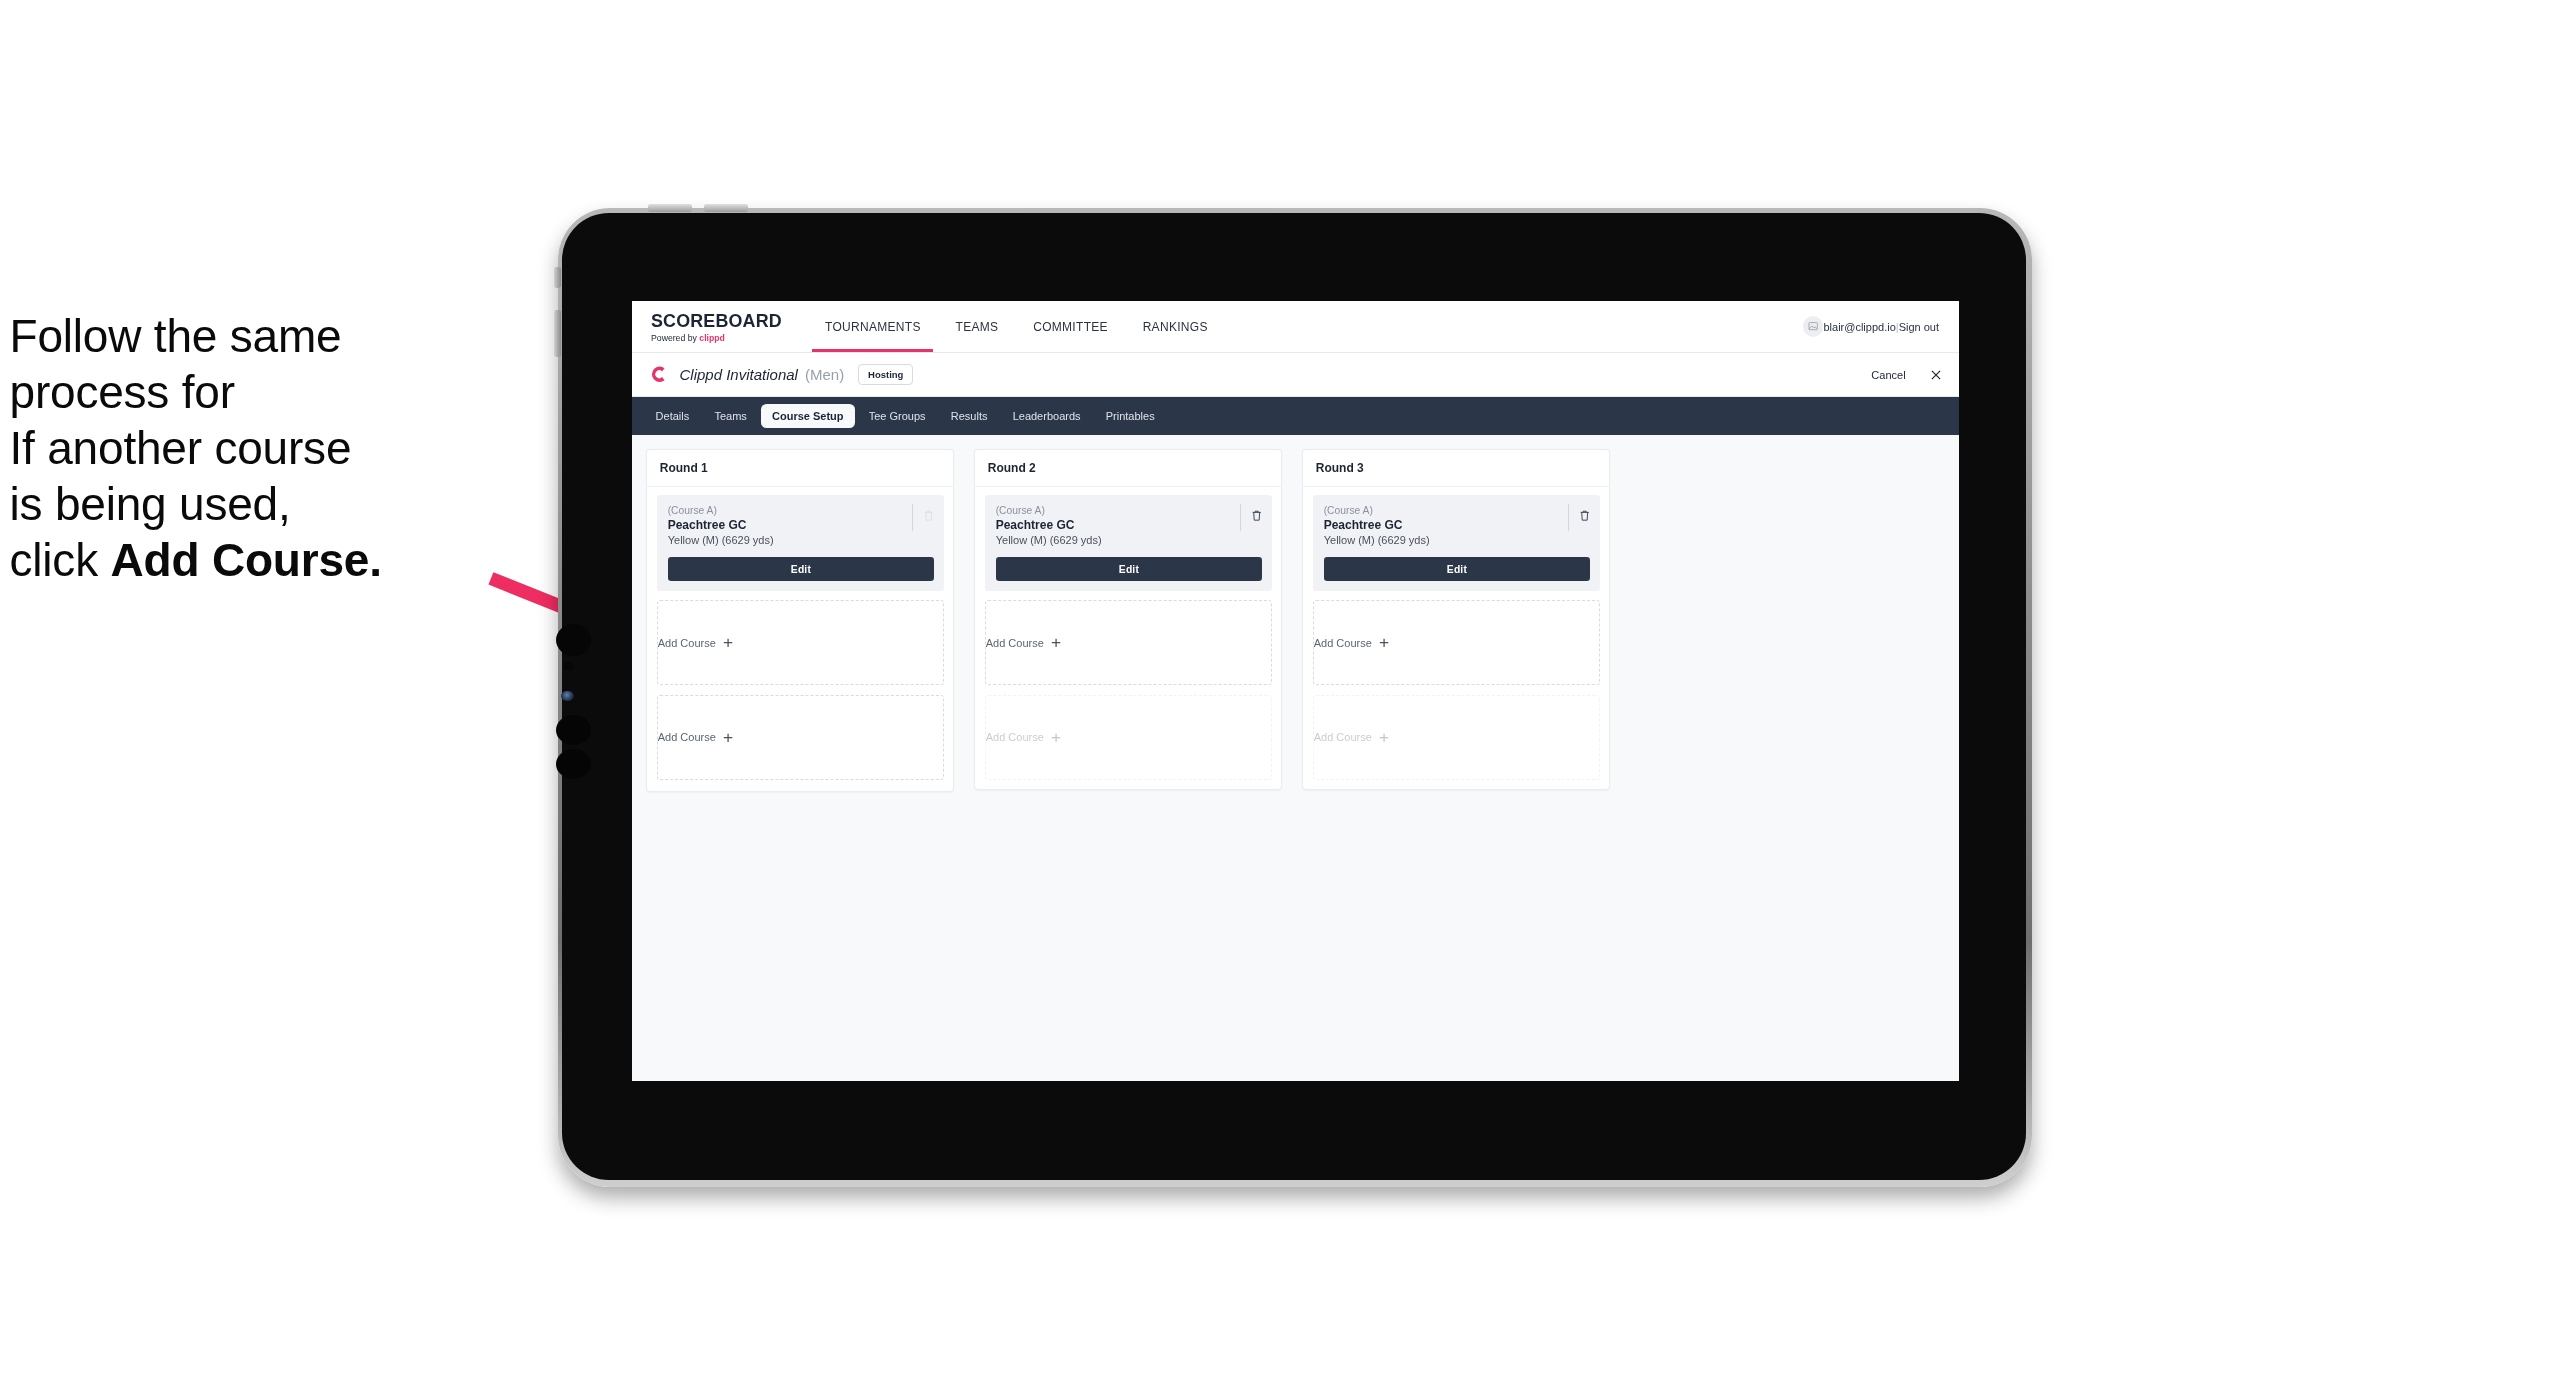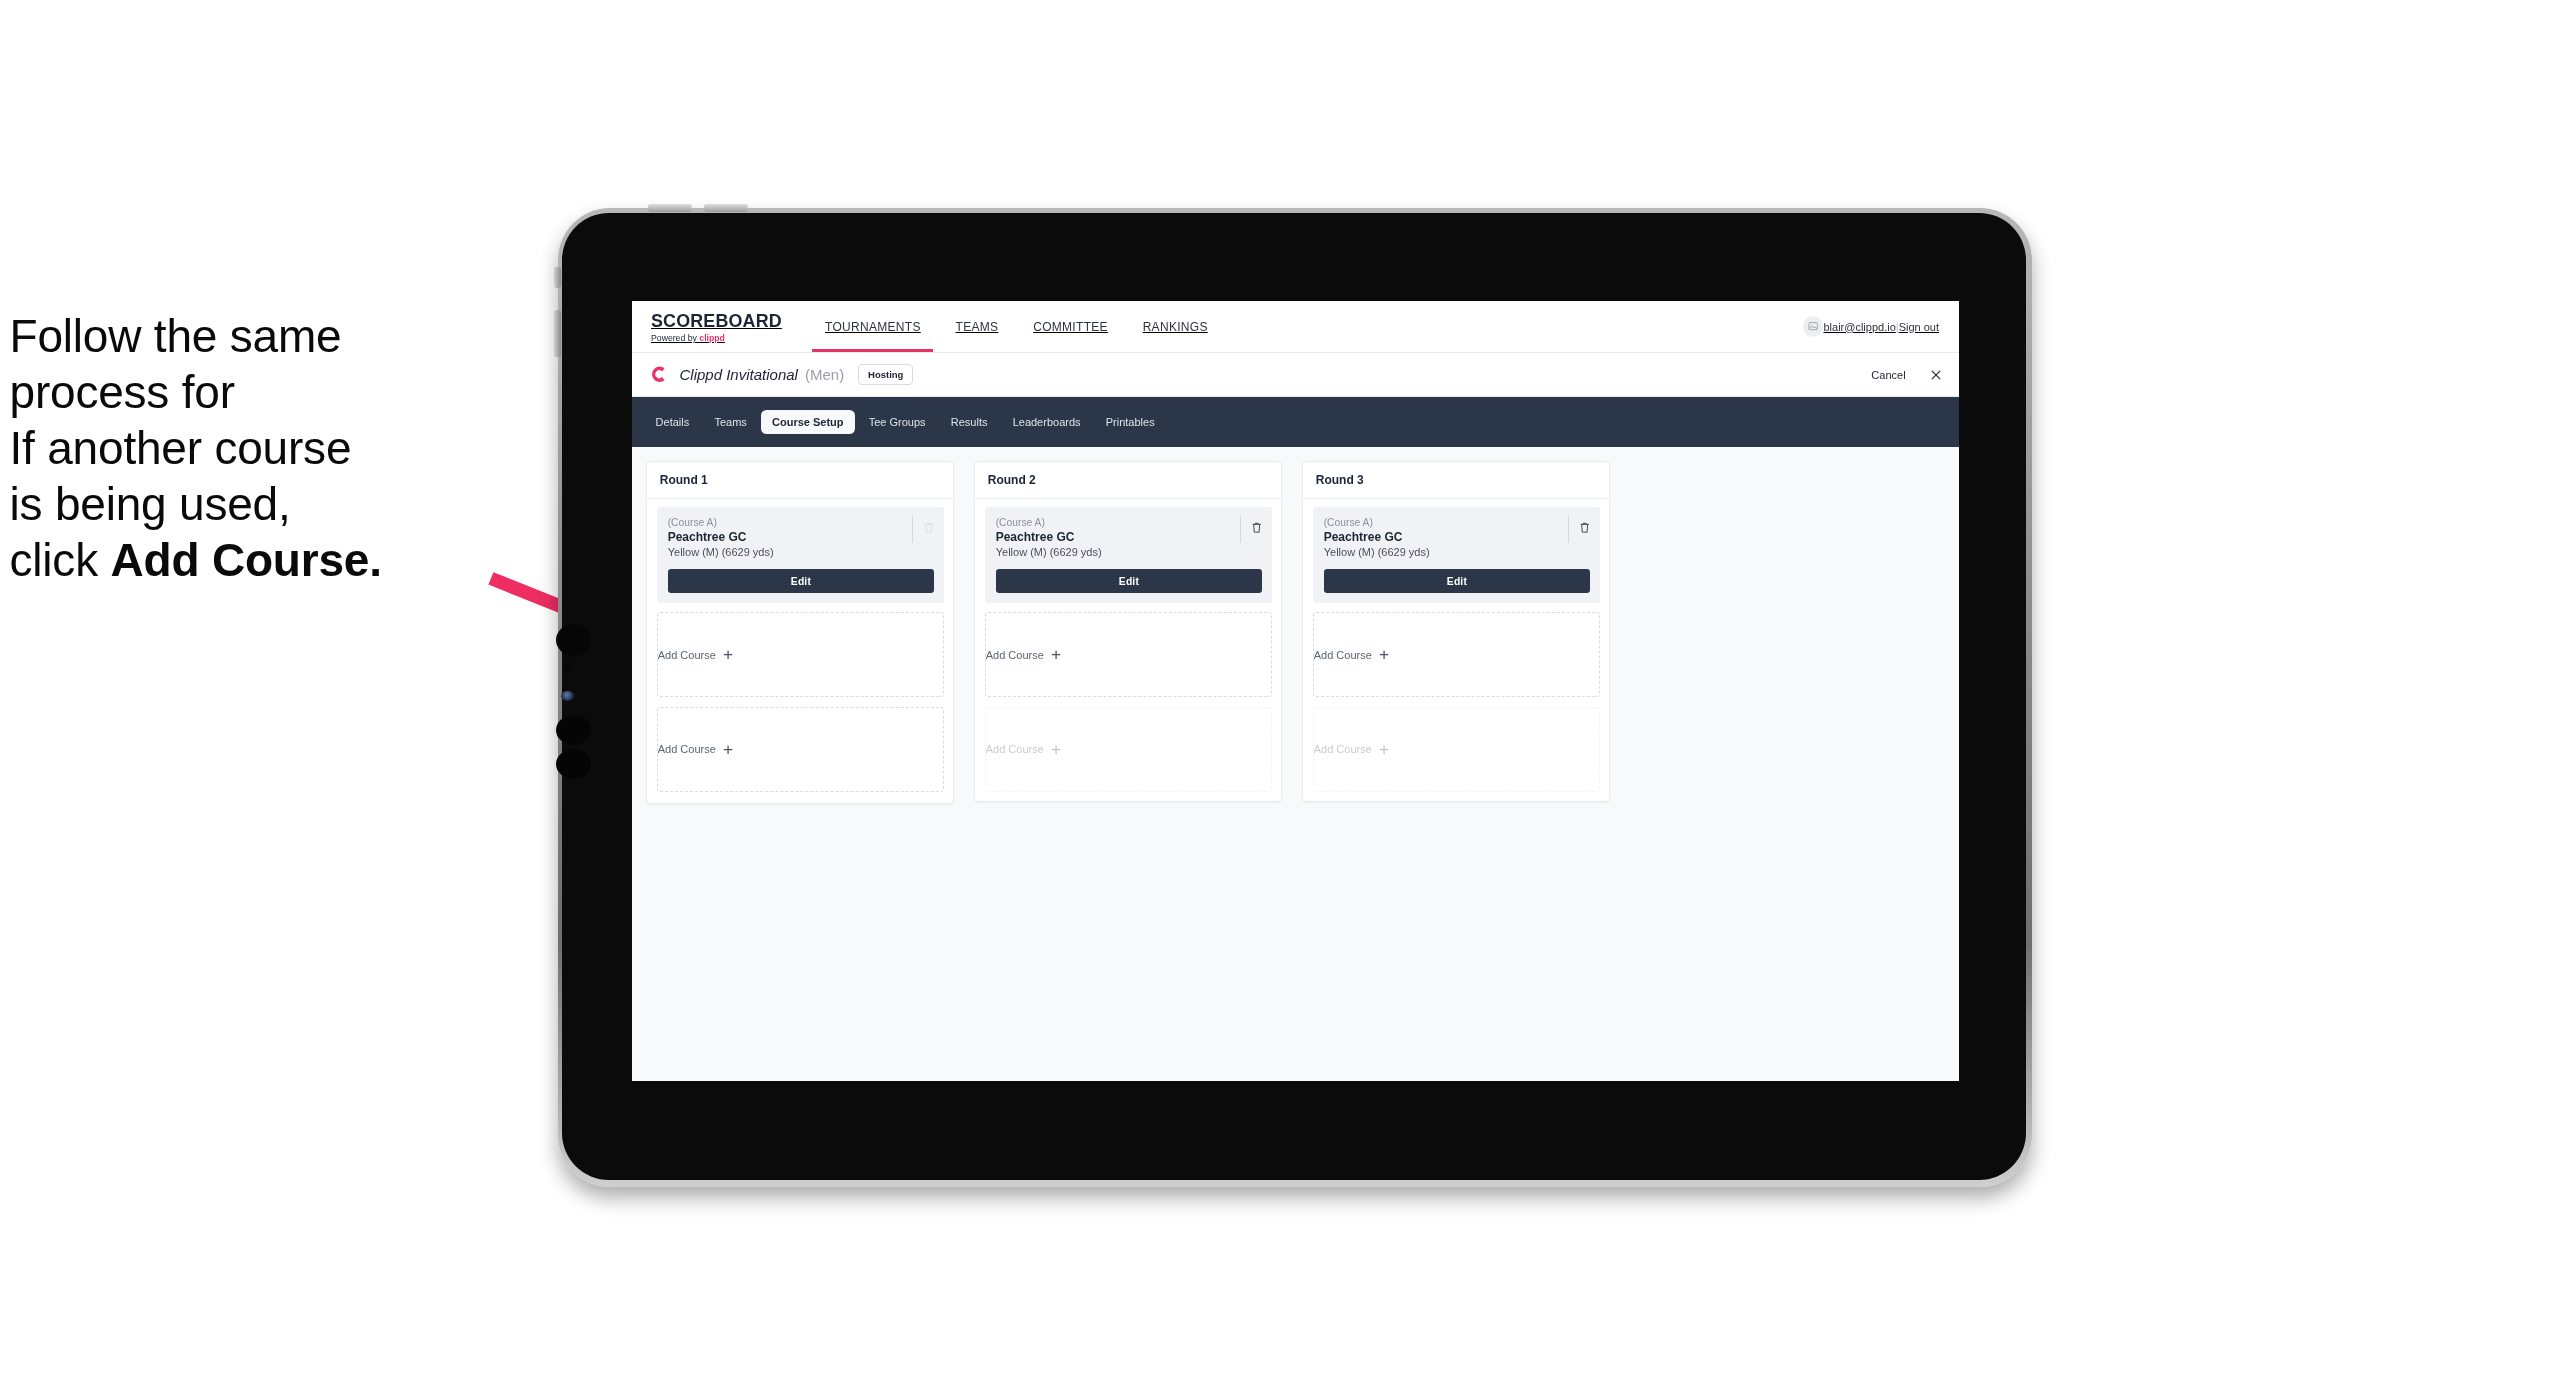--- a/index.html
+++ b/index.html
@@ -73,21 +73,20 @@
     left: 632px; top: 301px;
     width: 1327px; height: 780px;
     background: #f7f9fb;
     overflow: hidden;
   }
 
   
   .topnav {
     height: 52px; background:#ffffff; display:flex; align-items:stretch;
     border-bottom: 0.8px solid #e7e9ee;
-    text-decoration: underline;
   }
   .brand { display:flex; flex-direction:column; justify-content:center; padding: 0 17.4px 0 19px; }
   .brand-word {
     font-family:"Liberation Sans", sans-serif; font-weight:700; font-size:19px;
     color:#1d2433; letter-spacing: 0.2px; transform: scaleX(0.94); transform-origin:left center;
   }
   .brand-sub { font-size:8.7px; color:#1d2433; margin-top:1.6px; }
   .brand-sub .pink { color:#e8336a; font-weight:700; }
 
   .navlinks { display:flex; align-items:stretch; }
@@ -125,21 +124,21 @@
   .hosting {
     margin-left:14.2px; font-size:9.5px; font-weight:700; color:#1d2433;
     border:0.8px solid #d8dbe2; border-radius:4px; padding: 4px 8.7px; background:#fff;
   }
   .cancel {
     margin-left:auto; font-size:11px; color:#1d2433; display:flex; align-items:center; gap:24px; cursor:pointer;
   }
 
   
   .tabsbar {
-    height: 50px; background:#2b3648; display:flex; align-items:center; padding: 0 12.6px; gap: 3.2px;
+    height: 38px; background:#2b3648; display:flex; align-items:center; padding: 0 12.6px; gap: 3.2px;
   }
   .tab {
     font-size:11px; color:#dfe3ea; padding: 6.3px 11px; border-radius:5.5px; cursor:pointer; white-space:nowrap;
   }
   .tab.active { background:#f7f9fb; color:#1d2433; font-weight:600; }
 
   
   .content { padding: 14.2px 0 0 14.2px; display:flex; gap: 20px; align-items:flex-start; }
   .roundcol {
     width: 308px; background:#ffffff; border:0.8px solid #e9ecf1; border-radius:4px;

